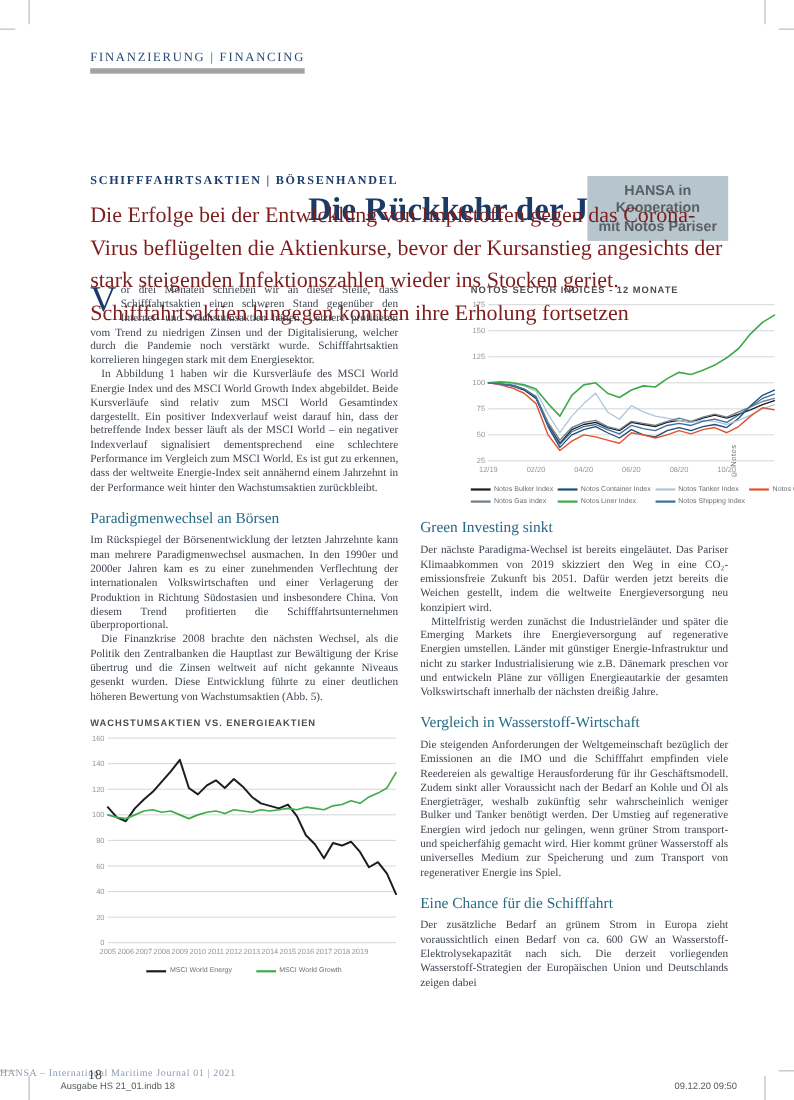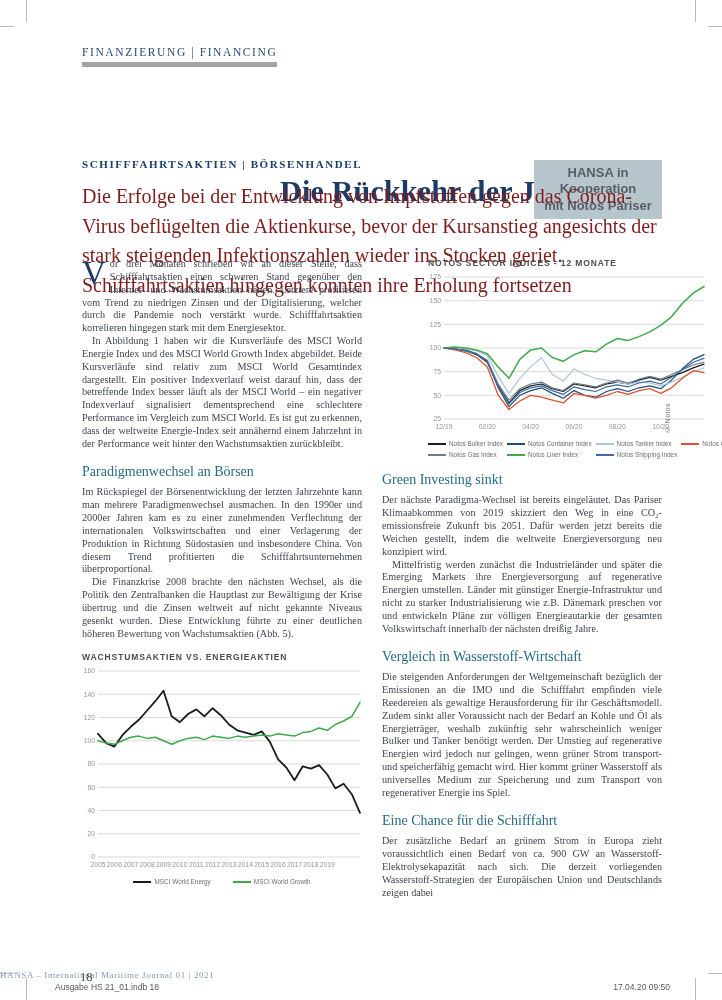--- a/index.html
+++ b/index.html
@@ -208,28 +208,28 @@
       </div>
 
       <h2 class="sec-heading">Green Investing sinkt</h2>
       <p>Der nächste Paradigma-Wechsel ist bereits eingeläutet. Das Pariser Klimaabkommen von 2019 skizziert den Weg in eine CO₂-emissionsfreie Zukunft bis 2051. Dafür werden jetzt bereits die Weichen gestellt, indem die weltweite Energieversorgung neu konzipiert wird.</p>
       <p class="indent">Mittelfristig werden zunächst die Industrieländer und später die Emerging Markets ihre Energieversorgung auf regenerative Energien umstellen. Länder mit günstiger Energie-Infrastruktur und nicht zu starker Industrialisierung wie z.B. Dänemark preschen vor und entwickeln Pläne zur völligen Energieautarkie der gesamten Volkswirtschaft innerhalb der nächsten dreißig Jahre.</p>
 
       <h2 class="sec-heading">Vergleich in Wasserstoff-Wirtschaft</h2>
       <p>Die steigenden Anforderungen der Weltgemeinschaft bezüglich der Emissionen an die IMO und die Schifffahrt empfinden viele Reedereien als gewaltige Herausforderung für ihr Geschäftsmodell. Zudem sinkt aller Voraussicht nach der Bedarf an Kohle und Öl als Energieträger, weshalb zukünftig sehr wahrscheinlich weniger Bulker und Tanker benötigt werden. Der Umstieg auf regenerative Energien wird jedoch nur gelingen, wenn grüner Strom transport- und speicherfähig gemacht wird. Hier kommt grüner Wasserstoff als universelles Medium zur Speicherung und zum Transport von regenerativer Energie ins Spiel.</p>
 
       <h2 class="sec-heading">Eine Chance für die Schifffahrt</h2>
-      <p>Der zusätzliche Bedarf an grünem Strom in Europa zieht voraussichtlich einen Bedarf von ca. 900 GW an Wasserstoff-Elektrolysekapazität nach sich. Die derzeit vorliegenden Wasserstoff-Strategien der Europäischen Union und Deutschlands zeigen dabei</p>
+      <p>Der zusätzliche Bedarf an grünem Strom in Europa zieht voraussichtlich einen Bedarf von ca. 600 GW an Wasserstoff-Elektrolysekapazität nach sich. Die derzeit vorliegenden Wasserstoff-Strategien der Europäischen Union und Deutschlands zeigen dabei</p>
     </div>
 
   </div>
 
   <div class="footer">
     <span class="pageno">18</span>
     <div class="journal">HANSA – International Maritime Journal  01 | 2021</div>
   </div>
 
   <div class="printline">
     <span class="pl-left">Ausgabe HS 21_01.indb   18</span>
-    <span class="pl-right">17.04.20   09:50</span>
+    <span class="pl-right">09.12.20   09:50</span>
   </div>
 
 </div>
 
 </body></html>

